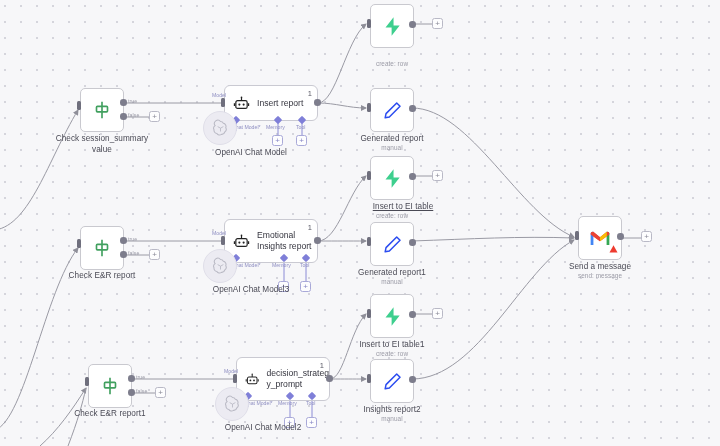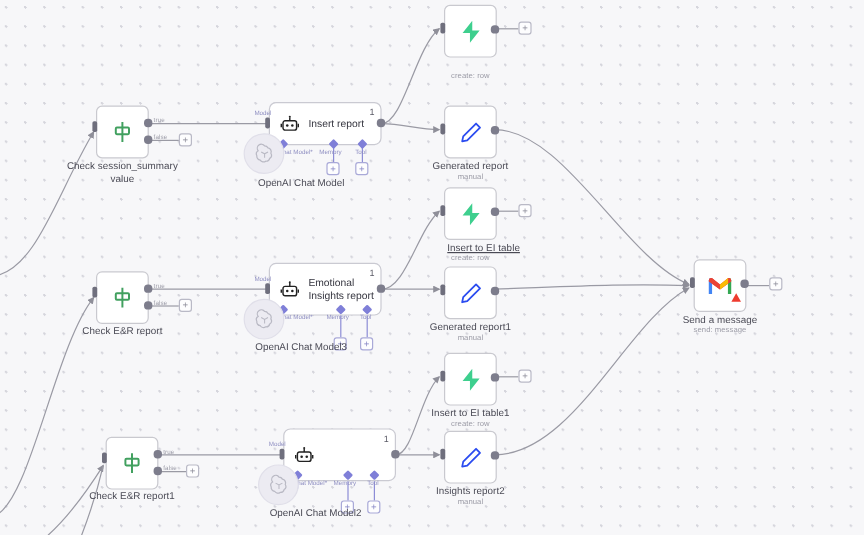--- a/index.html
+++ b/index.html
@@ -344,20 +344,22 @@
 
   <div class="node agent" style="left:236px;top:357px;width:94px;height:44px;">
     <svg width="17" height="17" viewBox="0 0 24 24">
       <rect x="4" y="8" width="16" height="11" rx="2.5" stroke="#222" stroke-width="1.7" fill="none"></rect>
       <circle cx="9" cy="13.5" r="1.5" fill="#222"></circle>
         <circle cx="15" cy="13.5" r="1.5" fill="#222"></circle>
       <path d="M12 4 L12 8" stroke="#222" stroke-width="1.7"></path>
         <circle cx="12" cy="3.2" r="1.2" fill="#222"></circle>
       <path d="M2 11.5 L2 15.5 M22 11.5 L22 15.5" stroke="#222" stroke-width="1.7"></path>
     </svg>
+    <span class="agent-title">decision_strateg
+y_prompt</span>
     <span class="agent-badge">1</span>
   </div>
   <div class="port in" style="left:233px;top:374px;"></div>
   <div class="port" style="left:326px;top:375px;"></div>
   <div class="sub-port-label" style="left:224px;top:368px;">Model</div>
   <div class="sub-port" style="left:245px;top:393px;"></div>
   <div class="sub-port" style="left:287px;top:393px;"></div>
   <div class="sub-port" style="left:309px;top:393px;"></div>
   <div class="sub-port-label" style="left:244px;top:400px;">Chat Model*</div>
   <div class="sub-port-label" style="left:278px;top:400px;">Memory</div>

